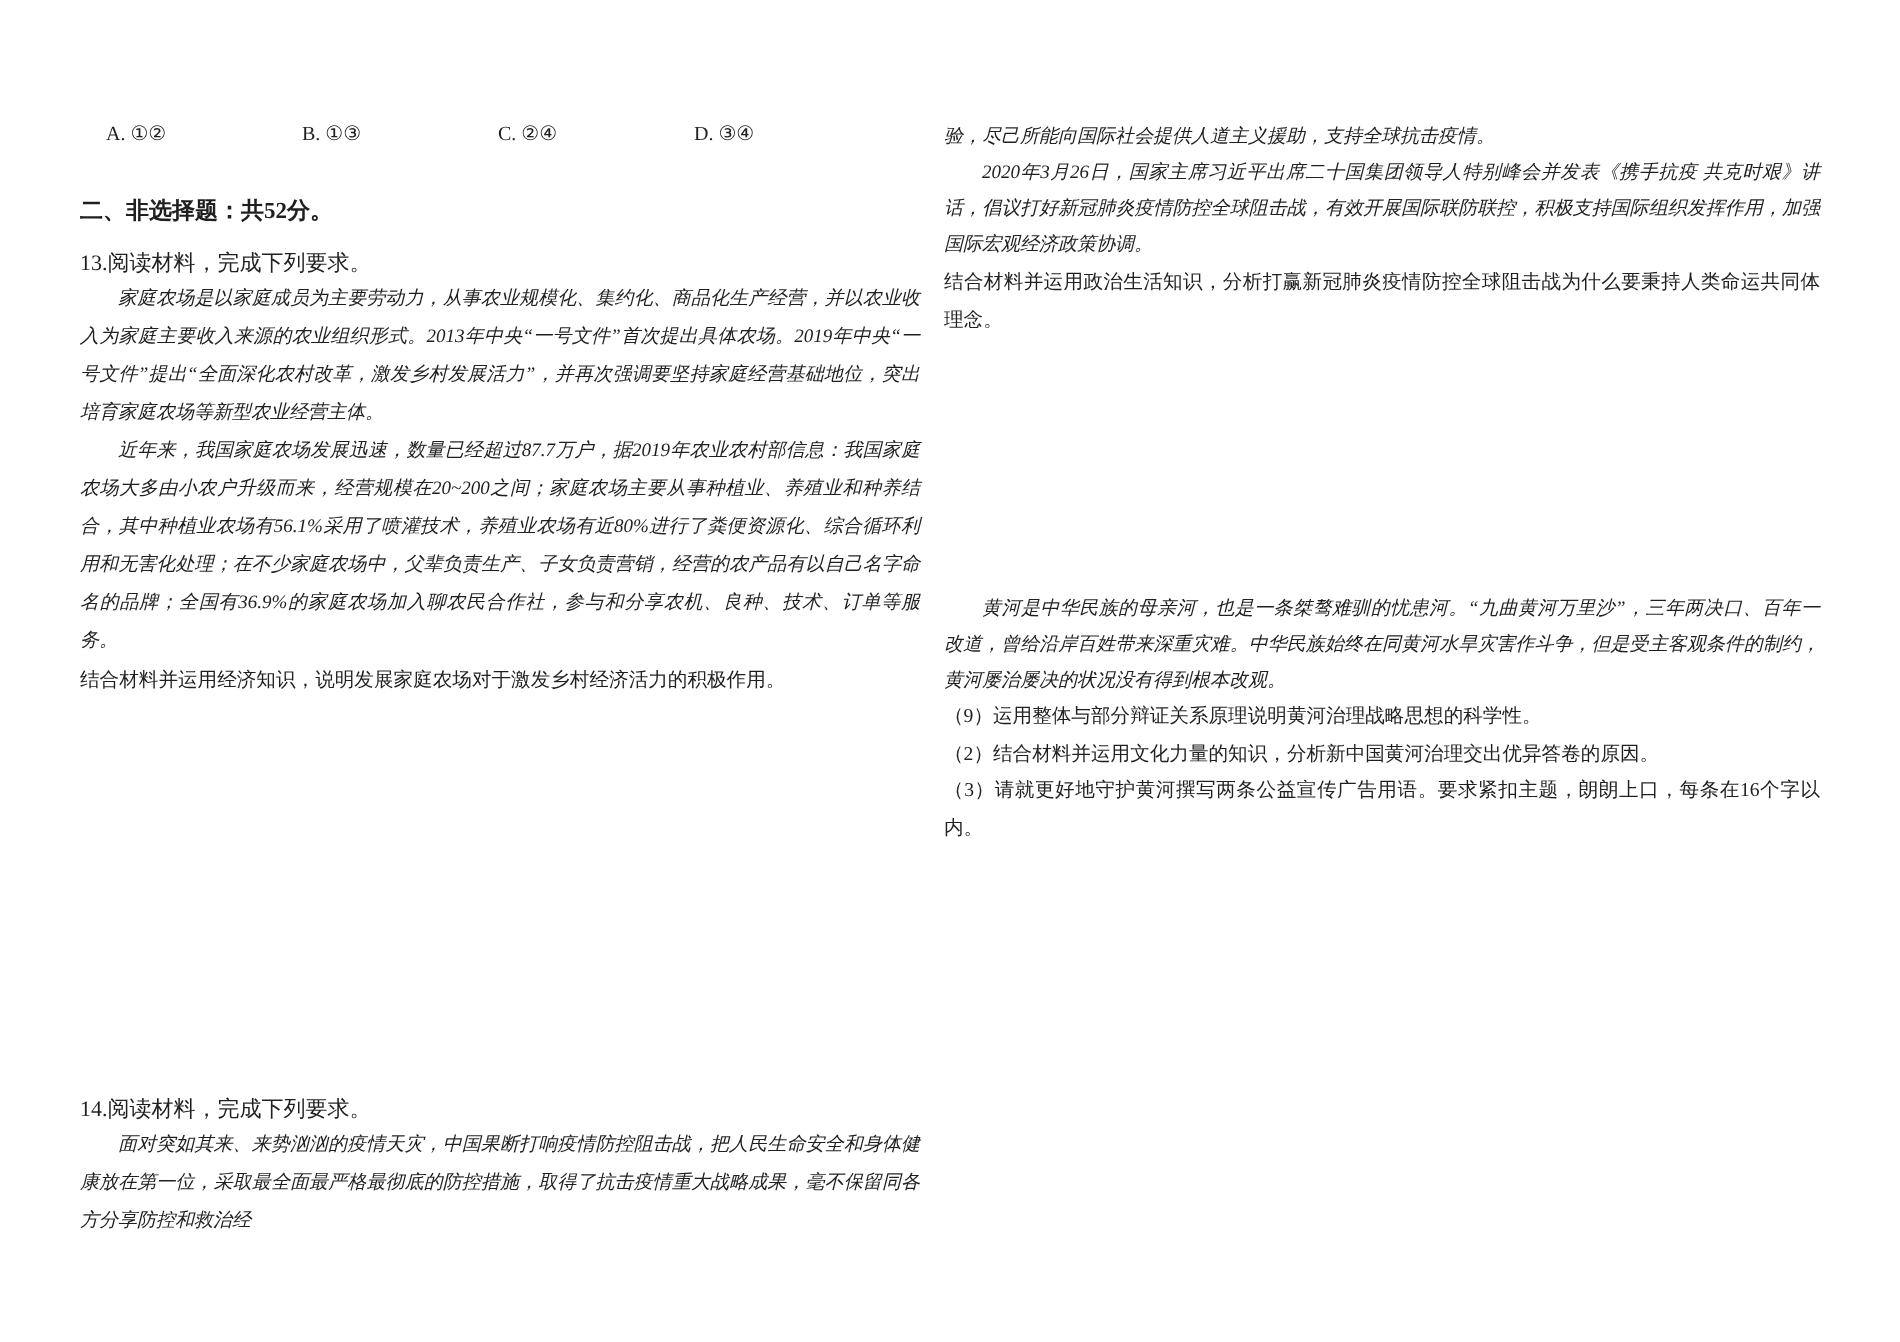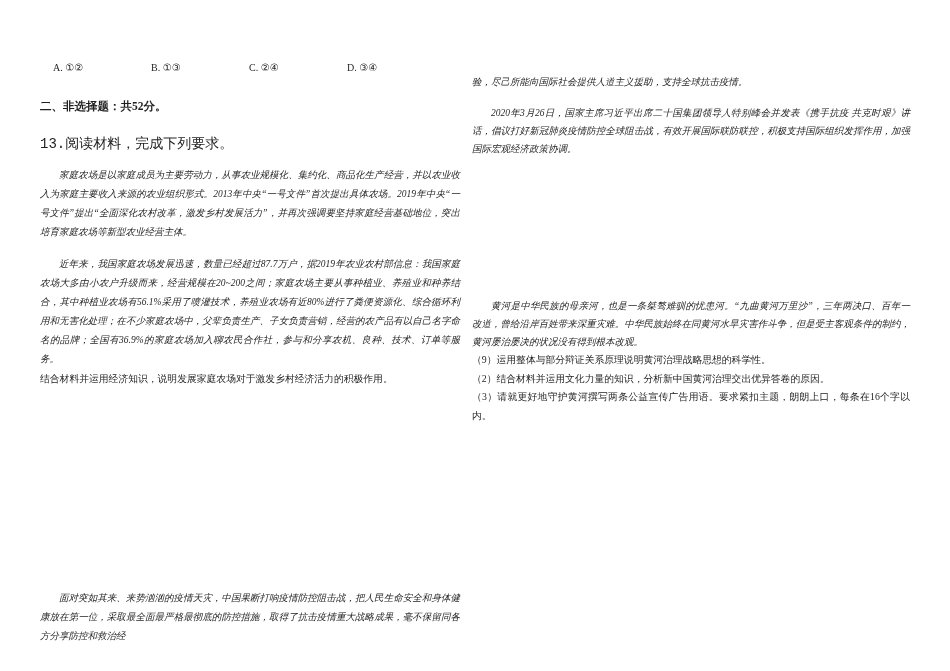--- a/index.html
+++ b/index.html
@@ -12,29 +12,28 @@
   .page { position: absolute; inset: 0; background: #ffffff; }
   .col { position: absolute; top: 60px; }
   .col-left  { left: 40px;  width: 420px; }
   .col-right { left: 472px; width: 438px; }
 
   .choices { display: flex; font-size: 10px; line-height: 16px; }
   .choices span { width: 98px; }
   .choices .c-a { margin-left: 13px; }
 
   .sec-head { font-weight: bold; font-size: 11.5px; line-height: 18px; margin-top: 21px; }
-  .q-head   { font-size: 14px; line-height: 18px; margin-top: 20px; font-family: Liberation Mono, monospace; }
+  .q-head   { font-size: 11px; line-height: 18px; margin-top: 8px; }
 
   .material {
     font-style: italic;
     font-size: 9.5px;
     line-height: 19px;
     text-align: justify;
     text-indent: 2em;
-    margin-top: 13px;
   }
   .col-right .material { line-height: 18px; }
   .material.no-indent { text-indent: 0; }
 
   .question {
     font-size: 9.8px;
     line-height: 19px;
     text-align: justify;
   }
   .q-item { font-size: 9.8px; line-height: 18.5px; text-align: justify; }
@@ -58,28 +57,30 @@
 
     <div class="sec-head">二、非选择题：共52分。</div>
 
     <div class="q-head">13.阅读材料，完成下列要求。</div>
     <p class="material">家庭农场是以家庭成员为主要劳动力，从事农业规模化、集约化、商品化生产经营，并以农业收入为家庭主要收入来源的农业组织形式。2013年中央“一号文件”首次提出具体农场。2019年中央“一号文件”提出“全面深化农村改革，激发乡村发展活力”，并再次强调要坚持家庭经营基础地位，突出培育家庭农场等新型农业经营主体。</p>
     <p class="material">近年来，我国家庭农场发展迅速，数量已经超过87.7万户，据2019年农业农村部信息：我国家庭农场大多由小农户升级而来，经营规模在20~200之间；家庭农场主要从事种植业、养殖业和种养结合，其中种植业农场有56.1%采用了喷灌技术，养殖业农场有近80%进行了粪便资源化、综合循环利用和无害化处理；在不少家庭农场中，父辈负责生产、子女负责营销，经营的农产品有以自己名字命名的品牌；全国有36.9%的家庭农场加入聊农民合作社，参与和分享农机、良种、技术、订单等服务。</p>
     <p class="question">结合材料并运用经济知识，说明发展家庭农场对于激发乡村经济活力的积极作用。</p>
 
     <div class="gap-13"></div>
 
+    <div class="q-head">14.阅读材料，完成下列要求。</div>
     <p class="material">面对突如其来、来势汹汹的疫情天灾，中国果断打响疫情防控阻击战，把人民生命安全和身体健康放在第一位，采取最全面最严格最彻底的防控措施，取得了抗击疫情重大战略成果，毫不保留同各方分享防控和救治经</p>
 
   </div>
 
   <div class="col col-right">
 
     <p class="material no-indent">验，尽己所能向国际社会提供人道主义援助，支持全球抗击疫情。</p>
     <p class="material">2020年3月26日，国家主席习近平出席二十国集团领导人特别峰会并发表《携手抗疫 共克时艰》讲话，倡议打好新冠肺炎疫情防控全球阻击战，有效开展国际联防联控，积极支持国际组织发挥作用，加强国际宏观经济政策协调。</p>
+    <p class="question">结合材料并运用政治生活知识，分析打赢新冠肺炎疫情防控全球阻击战为什么要秉持人类命运共同体理念。</p>
 
     <div class="gap-14"></div>
 
     <p class="material">黄河是中华民族的母亲河，也是一条桀骜难驯的忧患河。“九曲黄河万里沙”，三年两决口、百年一改道，曾给沿岸百姓带来深重灾难。中华民族始终在同黄河水旱灾害作斗争，但是受主客观条件的制约，黄河屡治屡决的状况没有得到根本改观。</p>
     <p class="q-item">（9）运用整体与部分辩证关系原理说明黄河治理战略思想的科学性。</p>
     <p class="q-item">（2）结合材料并运用文化力量的知识，分析新中国黄河治理交出优异答卷的原因。</p>
     <p class="q-item">（3）请就更好地守护黄河撰写两条公益宣传广告用语。要求紧扣主题，朗朗上口，每条在16个字以内。</p>
 
   </div>
 

